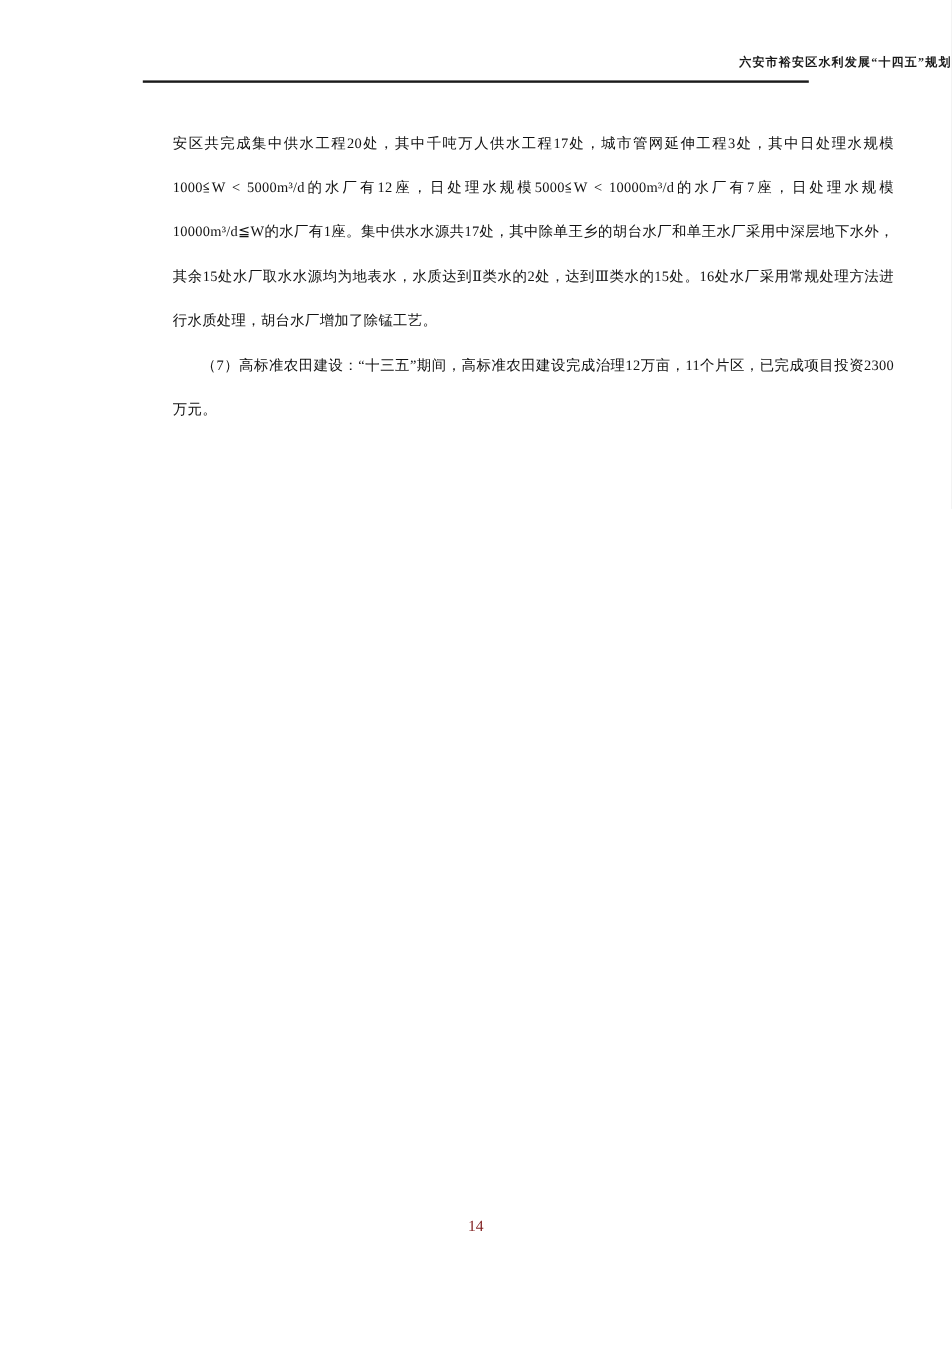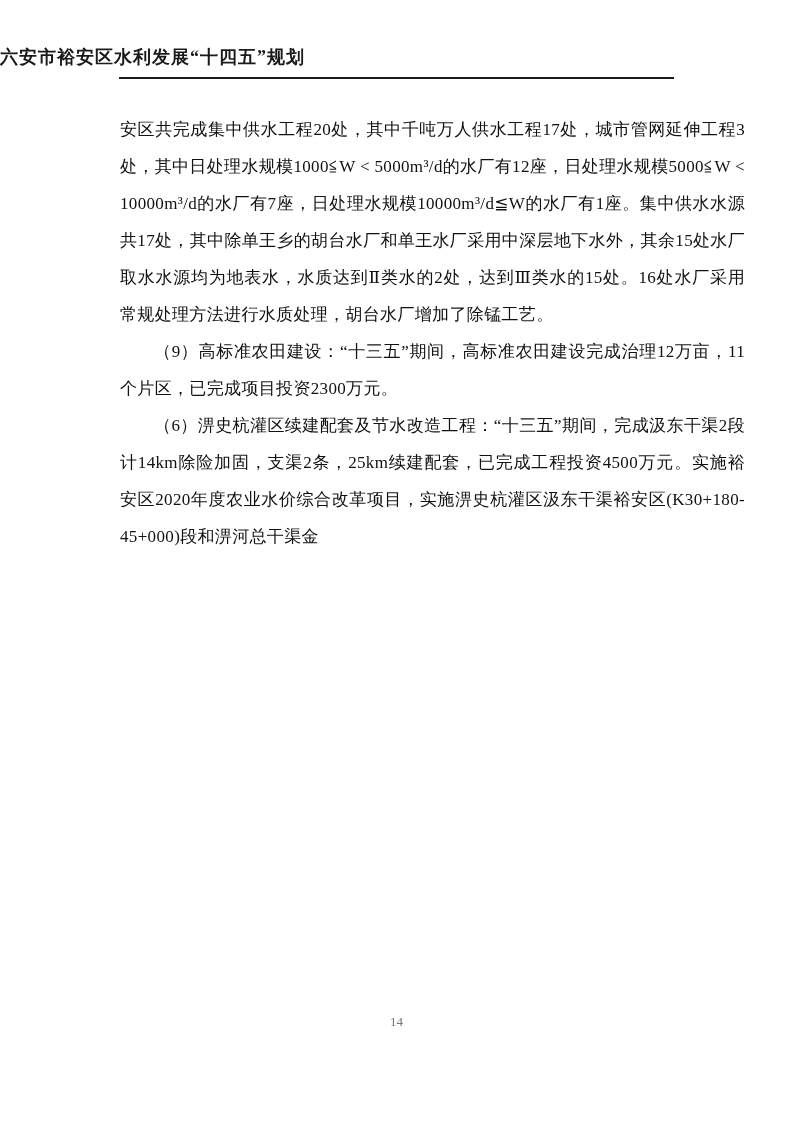--- a/index.html
+++ b/index.html
@@ -9,63 +9,63 @@
     width: 793px;
     height: 1122px;
     margin: 0 auto;
     background: #ffffff;
     font-family: "Liberation Serif", "DejaVu Serif", serif;
     color: #111111;
     overflow: hidden;
   }
   .header { padding-top: 45px; }
   .header-title {
-    text-align: left;
-    font-size: 18px;
+    text-align: right;
+    font-size: 10px;
     font-weight: bold;
     letter-spacing: 1px;
     color: #1a1a1a;
   }
   .header-rule {
     margin: 8px 119px 0 119px;
     border-bottom: 2px solid #1a1a1a;
     height: 0;
   }
   .body {
     padding: 32px 48px 0 120px;
-    font-size: 17px;
+    font-size: 12px;
     line-height: 37px;
     text-align: justify;
     letter-spacing: 0.02em;
+    margin-left: 24px;
   }
   .body p { margin: 0; }
   .body p.indent { text-indent: 2em; }
   .footer {
     position: absolute;
     left: 0;
     right: 0;
     bottom: 92px;
     text-align: center;
     font-size: 13px;
-    color: #737373;
+    color: #7f1d1d;
   }
 </style>
 </head>
 <body>
 
 <div class="page">
 
   <div class="header">
     <div class="header-title">六安市裕安区水利发展“十四五”规划</div>
     <div class="header-rule"></div>
   </div>
 
   <div class="body">
     <p>安区共完成集中供水工程20处，其中千吨万人供水工程17处，城市管网延伸工程3处，其中日处理水规模1000≦W &lt; 5000m³/d的水厂有12座，日处理水规模5000≦W &lt; 10000m³/d的水厂有7座，日处理水规模10000m³/d≦W的水厂有1座。集中供水水源共17处，其中除单王乡的胡台水厂和单王水厂采用中深层地下水外，其余15处水厂取水水源均为地表水，水质达到Ⅱ类水的2处，达到Ⅲ类水的15处。16处水厂采用常规处理方法进行水质处理，胡台水厂增加了除锰工艺。</p>
-    <p class="indent">（9）高标准农田建设：“十三五”期间，高标准农田建设完成治理12万亩，11个片区，已完成项目投资2300万元。</p>
-    <p class="indent">（6）淠史杭灌区续建配套及节水改造工程：“十三五”期间，完成汲东干渠2段计14km除险加固，支渠2条，25km续建配套，已完成工程投资4500万元。实施裕安区2020年度农业水价综合改革项目，实施淠史杭灌区汲东干渠裕安区(K30+180-45+000)段和淠河总干渠金</p>
+    <p class="indent">（7）高标准农田建设：“十三五”期间，高标准农田建设完成治理12万亩，11个片区，已完成项目投资2300万元。</p>
   </div>
 
   <div class="footer">
     <span>14</span>
   </div>
 
 </div>
 
 </body></html>

